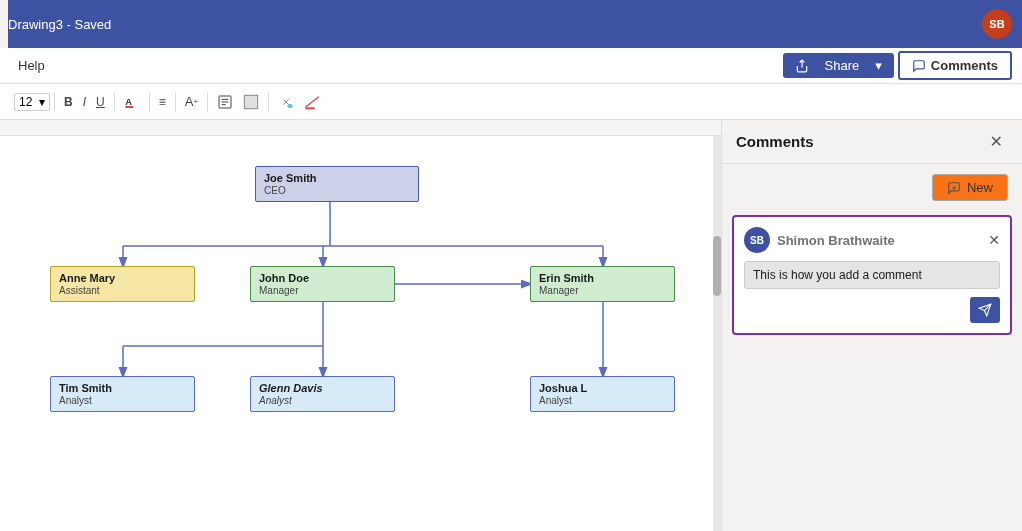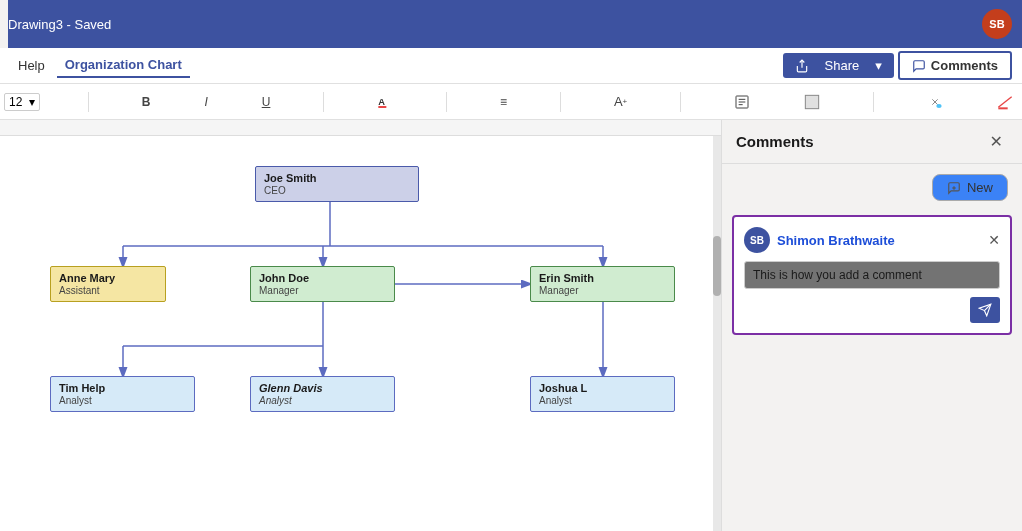--- a/index.html
+++ b/index.html
@@ -75,24 +75,23 @@
       display: flex; align-items: center; gap: 5px;
       font-weight: 600;
     }
 
     
     .toolbar {
       background: white;
       height: 36px;
       display: flex;
       align-items: center;
-      padding: 0 4px;
+      padding: 0 14px;
       border-bottom: 1px solid #e0e0e0;
       gap: 0;
-      justify-content: space-between;
     }
     .toolbar-item {
       font-size: 12px;
       color: #444;
       padding: 3px 5px;
       cursor: pointer;
       border-radius: 2px;
       display: flex; align-items: center;
     }
     .toolbar-separator {
@@ -172,21 +171,21 @@
       background: #ccd0e8;
       border-color: #4a5aaa;
       left: 235px; top: 10px;
       width: 164px;
     }
     
     .box-assistant {
       background: #f5e6a3;
       border-color: #b8a020;
       left: 30px; top: 110px;
-      width: 116px;
+      width: 145px;
     }
     
     .box-manager1 {
       background: #d0ecd0;
       border-color: #4a8a4a;
       left: 230px; top: 110px;
       width: 145px;
     }
     
     .box-manager2 {
@@ -261,22 +260,22 @@
       color: #555;
       padding: 2px 5px;
     }
     .comments-new-area {
       display: flex;
       justify-content: flex-end;
       padding: 10px 14px;
     }
     .new-btn {
       border: 1px solid #aaa;
-      background: #3b82f6;
-      border-radius: 8px;
+      background: #f97316;
+      border-radius: 3px;
       padding: 5px 14px;
       font-size: 13px;
       cursor: pointer;
       display: flex; align-items: center; gap: 6px;
       color: #333;
     }
 
     
     .comment-card {
       margin: 4px 10px;
@@ -301,38 +300,38 @@
       border-radius: 50%;
       background: #3d52a0;
       color: white;
       font-size: 10px;
       font-weight: bold;
       display: flex; align-items: center; justify-content: center;
     }
     .comment-username {
       font-size: 13px;
       font-weight: 600;
-      color: #1d4ed8;
+      color: #737373;
     }
     .comment-close-btn {
       background: none;
       border: none;
       cursor: pointer;
       font-size: 14px;
       color: #555;
     }
     .comment-input {
       width: 100%;
       border: 1px solid #ccc;
       border-radius: 3px;
       padding: 6px 8px;
       font-size: 12px;
       color: #1a1a1a;
       outline: none;
-      background: #737373;
+      background: #e5e5e5;
     }
     .comment-actions {
       display: flex;
       justify-content: flex-end;
       margin-top: 8px;
     }
     .comment-send-btn {
       background: #3d52a0;
       border: none;
       border-radius: 3px;
@@ -346,21 +345,20 @@
 </head>
 <body>
 
 <div class="title-bar">
   <span class="title-bar-text">Drawing3 - Saved</span>
   <div class="title-bar-avatar">SB</div>
 </div>
 
 <div class="menu-bar">
   <span class="menu-item">Help</span>
-  <span class="menu-item active">Organization Chart</span>
   <div class="menu-spacer"></div>
   <button class="share-btn">
     <svg width="14" height="14" viewBox="0 0 24 24" fill="none" stroke="white" stroke-width="2">
         <path d="M4 12v8a2 2 0 0 0 2 2h12a2 2 0 0 0 2-2v-8"></path>
         <polyline points="16 6 12 2 8 6"></polyline>
         <line x1="12" y1="2" x2="12" y2="15"></line>
       </svg>
     <span>Share</span>
     <span>▾</span>
   </button>
@@ -471,21 +469,21 @@
           <div class="box-name">John Doe</div>
           <div class="box-title">Manager</div>
         </div>
 
         <div class="org-box box-manager2">
           <div class="box-name">Erin Smith</div>
           <div class="box-title">Manager</div>
         </div>
 
         <div class="org-box box-analyst1">
-          <div class="box-name">Tim Help</div>
+          <div class="box-name">Tim Smith</div>
           <div class="box-title">Analyst</div>
         </div>
 
         <div class="org-box box-analyst2">
           <div class="box-name">Glenn Davis</div>
           <div class="box-title">Analyst</div>
         </div>
 
         <div class="org-box box-analyst3">
           <div class="box-name">Joshua L</div>

